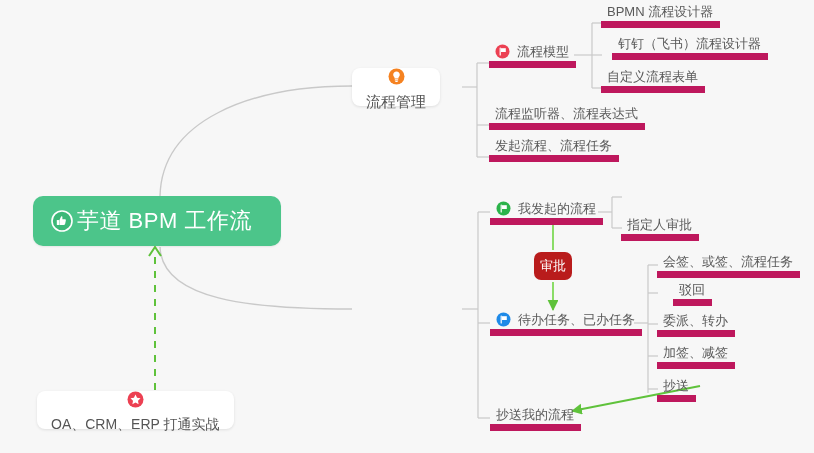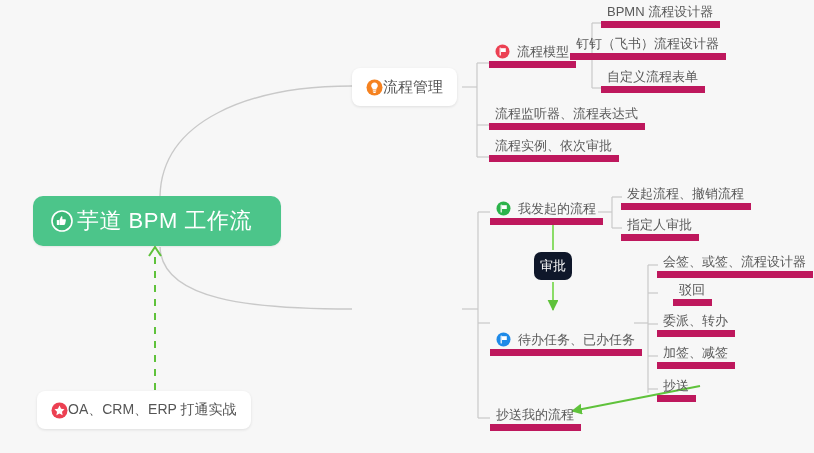--- a/index.html
+++ b/index.html
@@ -40,26 +40,28 @@
     color: #ffffff;
     font-size: 22px;
     letter-spacing: 0.5px;
     white-space: nowrap;
   }
   
   .card-node {
     position: absolute;
     display: flex;
     align-items: center;
+    gap: 8px;
     background: #ffffff;
     border-radius: 8px;
     padding: 0 14px;
     height: 36px;
     box-sizing: border-box;
     box-shadow: 0 1px 3px rgba(0,0,0,0.10);
+    flex-direction: column;
   }
   .card-label {
     color: #555555;
     font-size: 14px;
     white-space: nowrap;
   }
   .card-node.big { height: 38px; }
   .card-node.big .card-label { font-size: 15px; }
   
   .leaf-node {
@@ -77,21 +79,21 @@
     color: #5a5a5a;
     font-size: 13px;
     white-space: nowrap;
   }
   
   .badge-node {
     position: absolute;
     display: flex;
     align-items: center;
     justify-content: center;
-    background: #0f172a;
+    background: #b91c1c;
     border-radius: 7px;
     width: 38px;
     height: 28px;
     box-sizing: border-box;
   }
   .badge-label {
     color: #ffffff;
     font-size: 13px;
     white-space: nowrap;
   }
@@ -201,72 +203,69 @@
       </svg>
     </span>
     <span class="leaf-label">流程模型</span>
   </div>
 
   <div class="leaf-node" style="left:489px; top:104px;">
     <span class="leaf-label">流程监听器、流程表达式</span>
   </div>
 
   <div class="leaf-node" style="left:489px; top:136px;">
-    <span class="leaf-label">流程实例、依次审批</span>
+    <span class="leaf-label">发起流程、流程任务</span>
   </div>
 
   <div class="leaf-node" style="left:601px; top:2px;">
     <span class="leaf-label">BPMN 流程设计器</span>
   </div>
 
-  <div class="leaf-node" style="left:570px; top:34px;">
+  <div class="leaf-node" style="left:612px; top:34px;">
     <span class="leaf-label">钉钉（飞书）流程设计器</span>
   </div>
 
   <div class="leaf-node" style="left:601px; top:67px;">
     <span class="leaf-label">自定义流程表单</span>
   </div>
 
 
   <div class="leaf-node" style="left:490px; top:199px;">
     <span class="icon">
       <svg width="15" height="15" viewBox="0 0 15 15">
         <circle cx="7.5" cy="7.5" r="7" fill="#2bb34a"></circle>
         <rect x="4.6" y="3.6" width="1.2" height="8" rx="0.5" fill="#ffffff"></rect>
         <path d="M6.0 4.2 L10.8 4.2 L10.8 8.0 L6.0 8.0 Z" fill="#ffffff"></path>
       </svg>
     </span>
     <span class="leaf-label">我发起的流程</span>
   </div>
 
-  <div class="leaf-node" style="left:490px; top:310px;margin-top:20px;">
+  <div class="leaf-node" style="left:490px; top:310px;">
     <span class="icon">
       <svg width="15" height="15" viewBox="0 0 15 15">
         <circle cx="7.5" cy="7.5" r="7" fill="#1e8ae8"></circle>
         <rect x="4.6" y="3.6" width="1.2" height="8" rx="0.5" fill="#ffffff"></rect>
         <path d="M6.0 4.2 L10.8 4.2 L10.8 8.0 L6.0 8.0 Z" fill="#ffffff"></path>
       </svg>
     </span>
     <span class="leaf-label">待办任务、已办任务</span>
   </div>
 
   <div class="leaf-node" style="left:490px; top:405px;">
     <span class="leaf-label">抄送我的流程</span>
   </div>
 
-  <div class="leaf-node" style="left:621px; top:184px;">
-    <span class="leaf-label">发起流程、撤销流程</span>
-  </div>
 
   <div class="leaf-node" style="left:621px; top:215px;">
     <span class="leaf-label">指定人审批</span>
   </div>
 
   <div class="leaf-node" style="left:657px; top:252px;">
-    <span class="leaf-label">会签、或签、流程设计器</span>
+    <span class="leaf-label">会签、或签、流程任务</span>
   </div>
 
   <div class="leaf-node" style="left:657px; top:280px;margin-left:16px;">
     <span class="leaf-label">驳回</span>
   </div>
 
   <div class="leaf-node" style="left:657px; top:311px;">
     <span class="leaf-label">委派、转办</span>
   </div>
 

